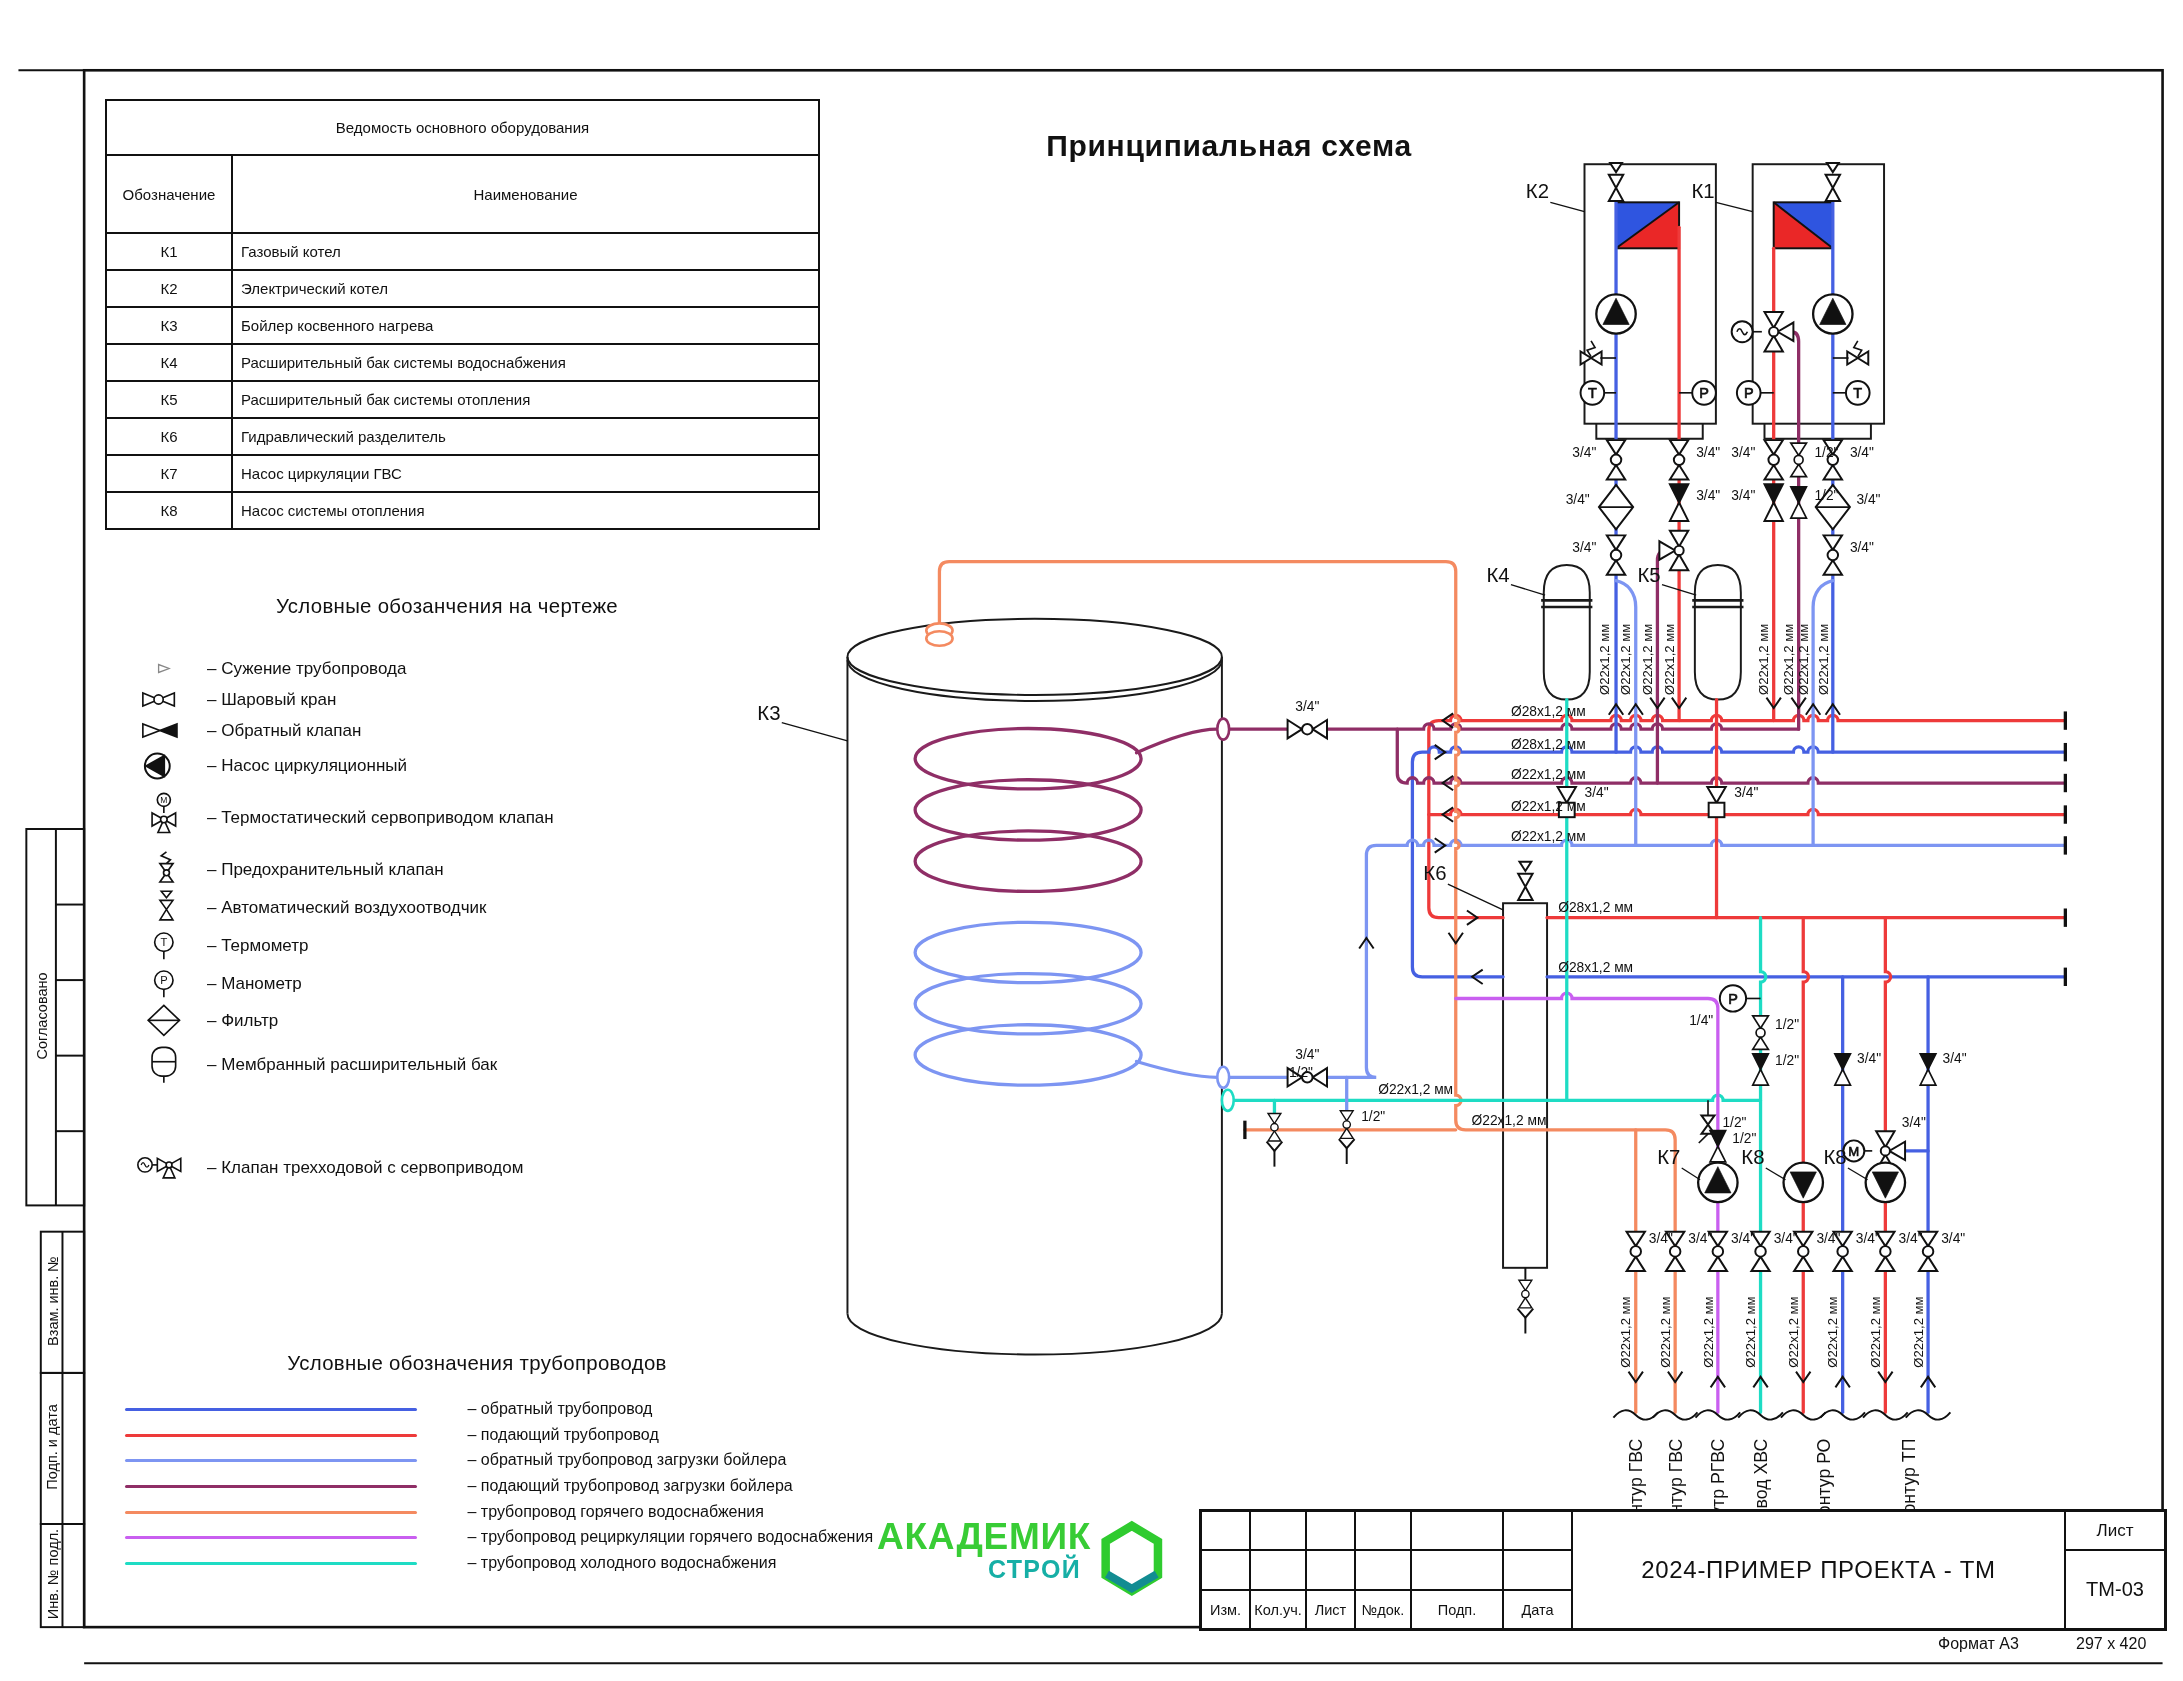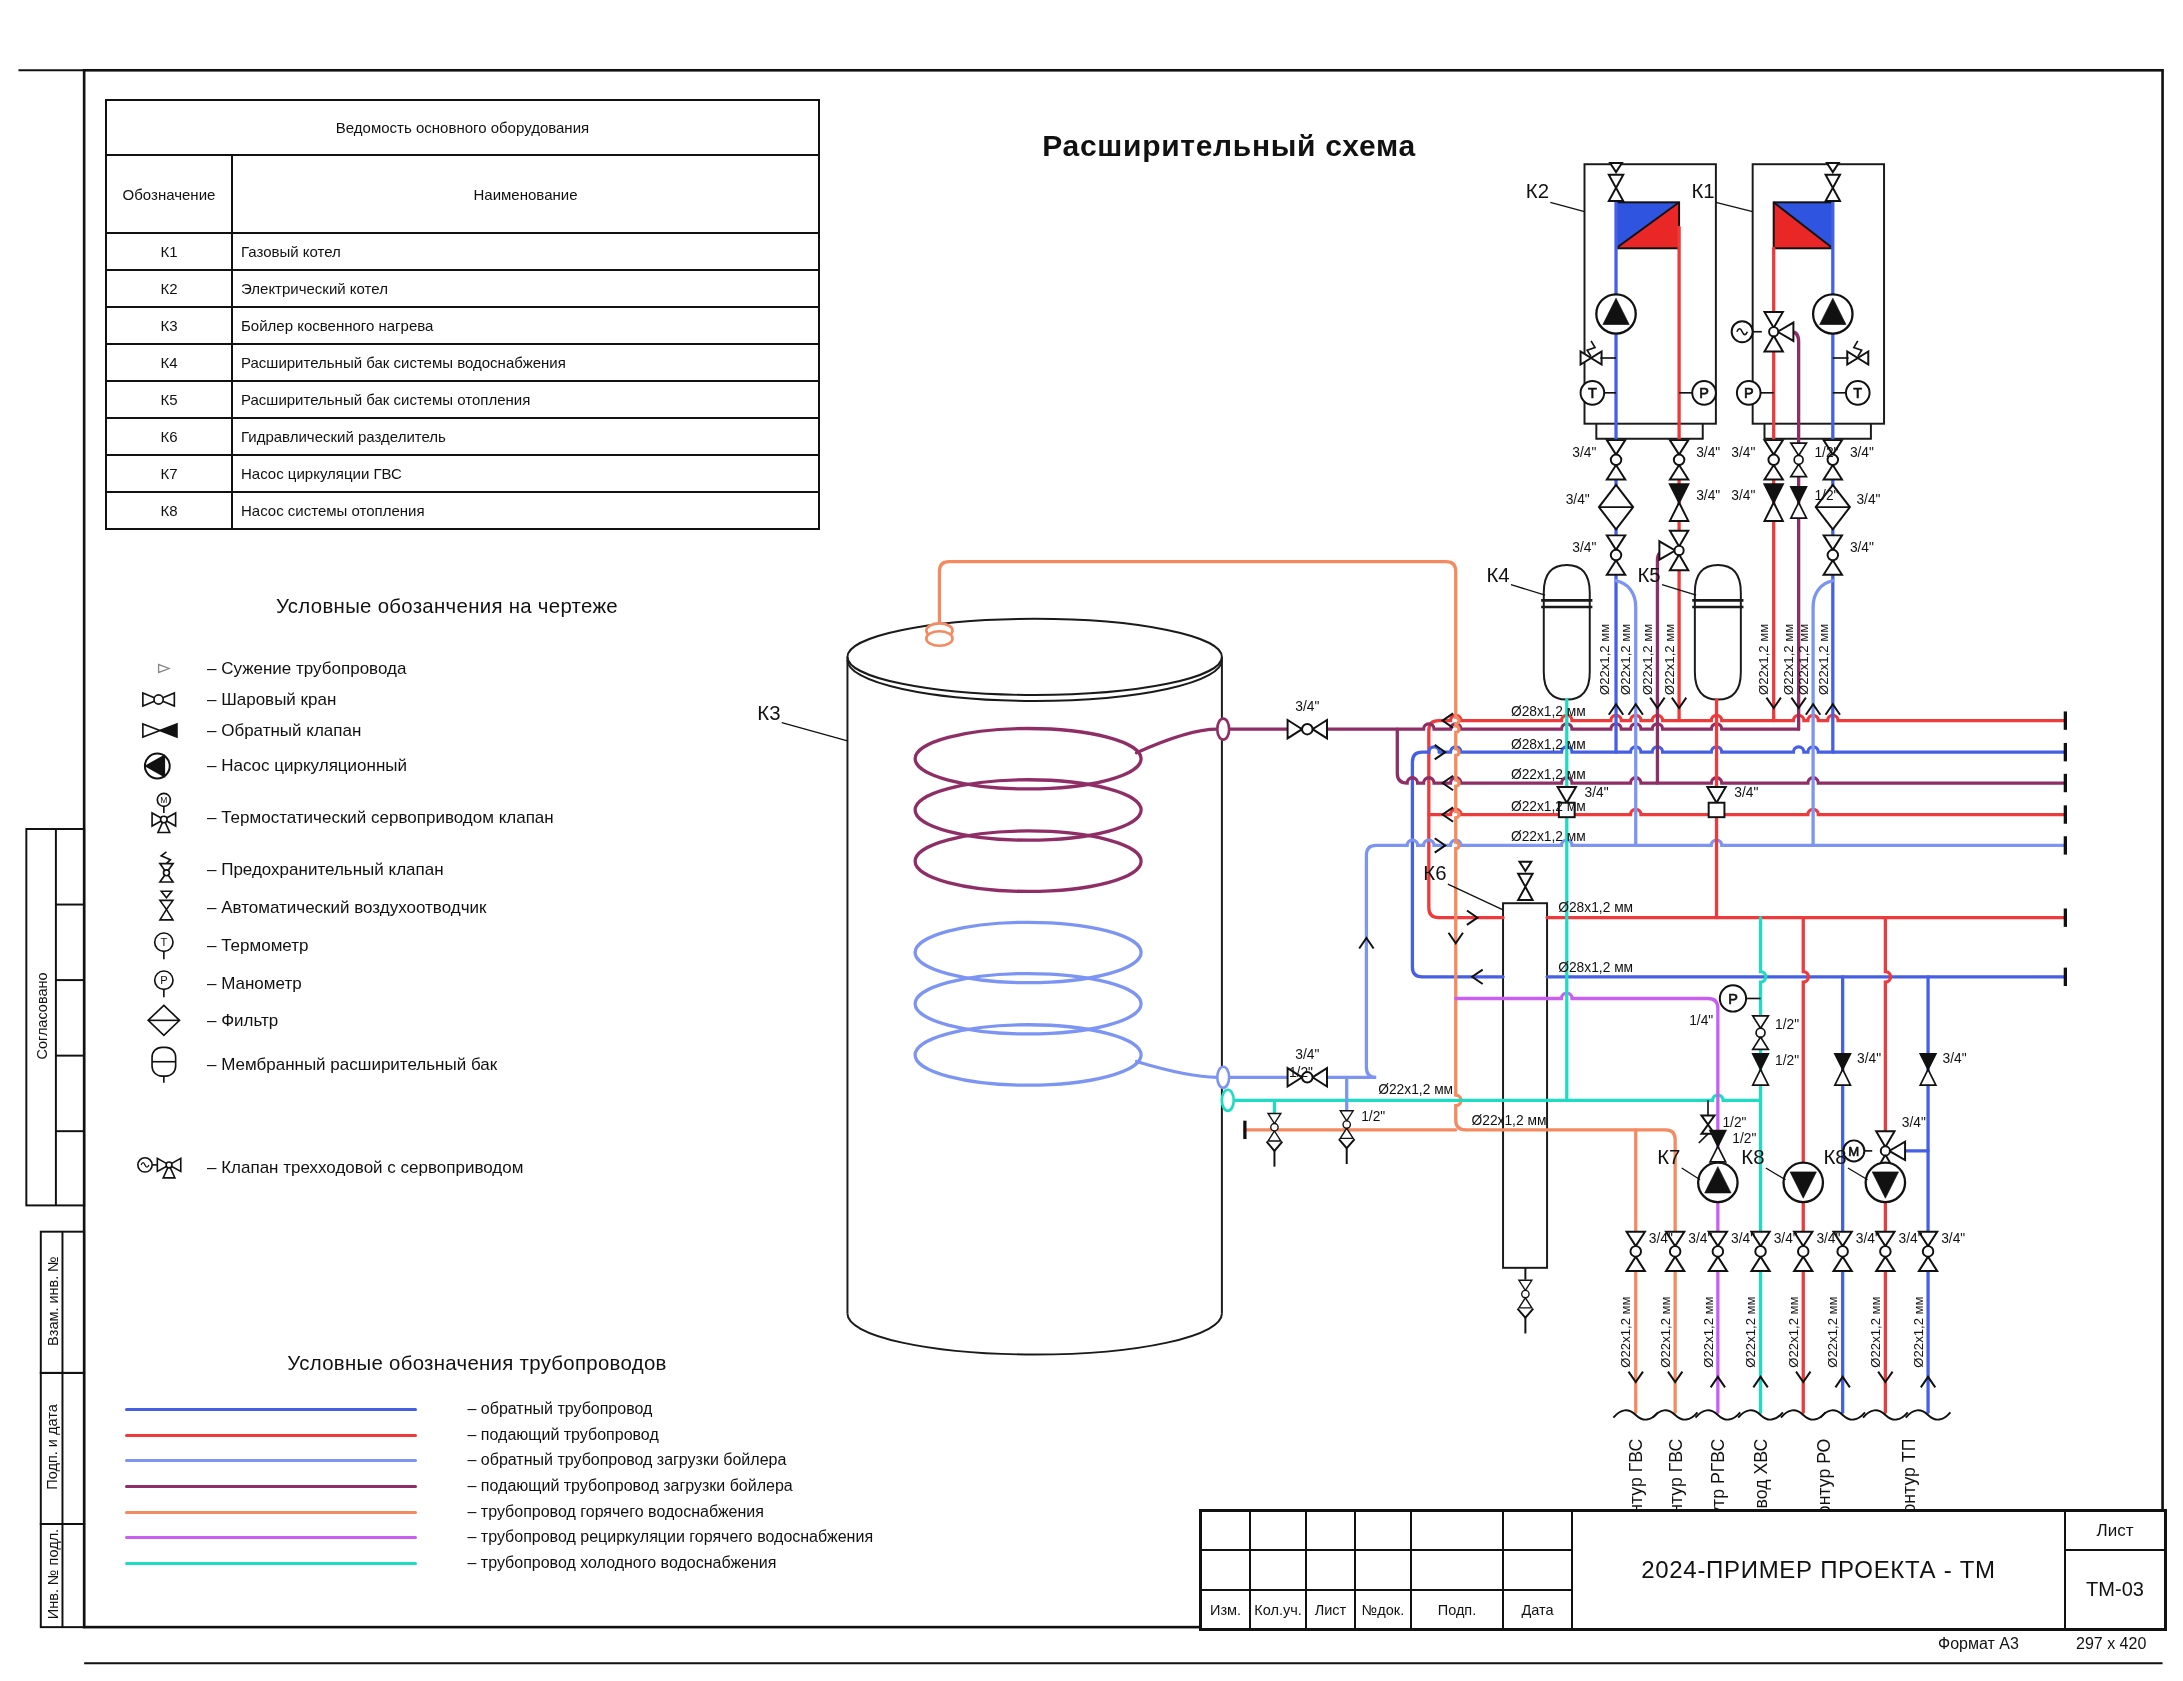--- a/index.html
+++ b/index.html
@@ -490,21 +490,21 @@
 
     <text transform="rotate(-90 2500 2190)" x="2500" y="2190" font-size="27" text-anchor="end">Контур ГВС</text>
     <text transform="rotate(-90 2560 2190)" x="2560" y="2190" font-size="27" text-anchor="end">Контур ГВС</text>
     <text transform="rotate(-90 2625 2190)" x="2625" y="2190" font-size="27" text-anchor="end">Конутр РГВС</text>
     <text transform="rotate(-90 2690 2190)" x="2690" y="2190" font-size="27" text-anchor="end">Ввод ХВС</text>
     <text transform="rotate(-90 2785 2190)" x="2785" y="2190" font-size="27" text-anchor="end">Контур РО</text>
     <text transform="rotate(-90 2915 2190)" x="2915" y="2190" font-size="27" text-anchor="end">Контур ТП</text>
   </g>
 </svg>
 
-<div class="abs main-title" style="left:986px;top:129px;width:486px">Расширительный схема</div>
+<div class="abs main-title" style="left:986px;top:129px;width:486px">Принципиальная схема</div>
 
 <div class="abs" style="left:105px;top:99px">
   <table class="equip">
     <colgroup>
           <col style="width:126px">
           <col style="width:587px">
         </colgroup>
     <tbody>
           <tr>
             <td class="ttl" colspan="2">Ведомость основного оборудования</td>
@@ -696,20 +696,28 @@
   <div class="pipe-item" style="left:0;top:1526px">
     <span class="ln" style="background:#c95ff0"></span>
     <span class="lb">– трубопровод рециркуляции горячего водоснабжения</span>
       </div>
   <div class="pipe-item" style="left:0;top:1552px">
     <span class="ln" style="background:#1edcc4"></span>
     <span class="lb">– трубопровод холодного водоснабжения</span>
       </div>
 </div>
 
+<div class="abs" style="left:877px;top:1514px;width:302px;height:92px">
+  <div class="abs logo-a" style="left:0;top:4px">АКАДЕМИК</div>
+  <div class="abs logo-s" style="left:79px;top:43px;width:125px">СТРОЙ</div>
+  <svg class="abs" style="left:214px;top:0" width="79" height="85" viewBox="0 0 120 130">
+    <path d="M22 42 L62 18 L102 42 L102 94 L62 118 L22 94 Z" fill="none" stroke="#2fcb2f" stroke-width="13" stroke-linejoin="miter"></path>
+    <path d="M24 92 L62 114 L100 92" fill="none" stroke="#128c92" stroke-width="12"></path>
+  </svg>
+</div>
 
 <div class="abs tblock" style="left:1199px;top:1509px">
   <div style="grid-column:1;grid-row:1"></div>
   <div style="grid-column:2;grid-row:1"></div>
   <div style="grid-column:3;grid-row:1"></div>
   <div style="grid-column:4;grid-row:1"></div>
   <div style="grid-column:5;grid-row:1"></div>
   <div style="grid-column:6;grid-row:1"></div>
   <div style="grid-column:1;grid-row:2"></div>
   <div style="grid-column:2;grid-row:2"></div>

